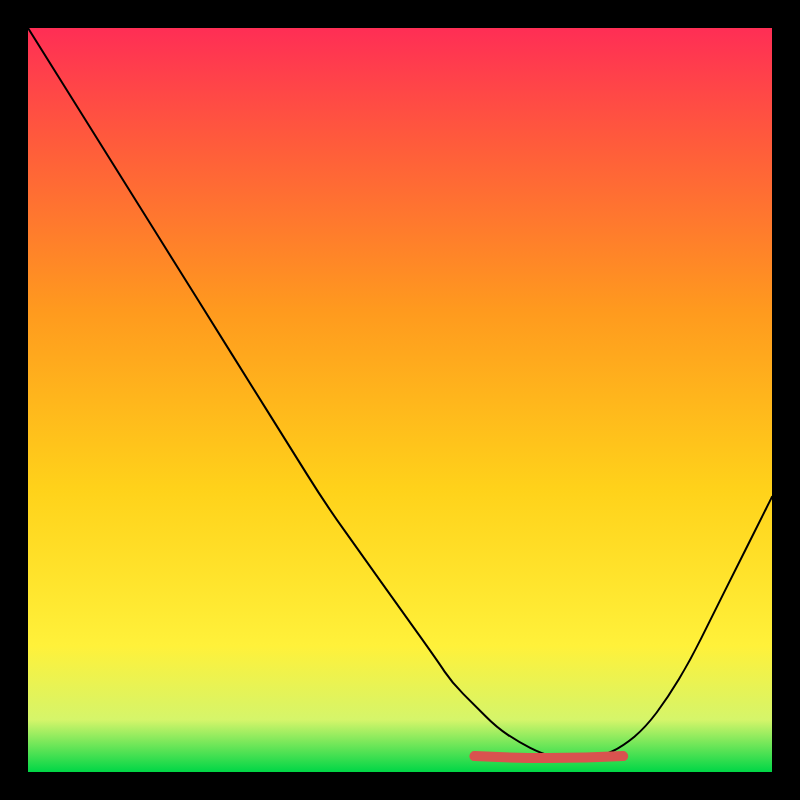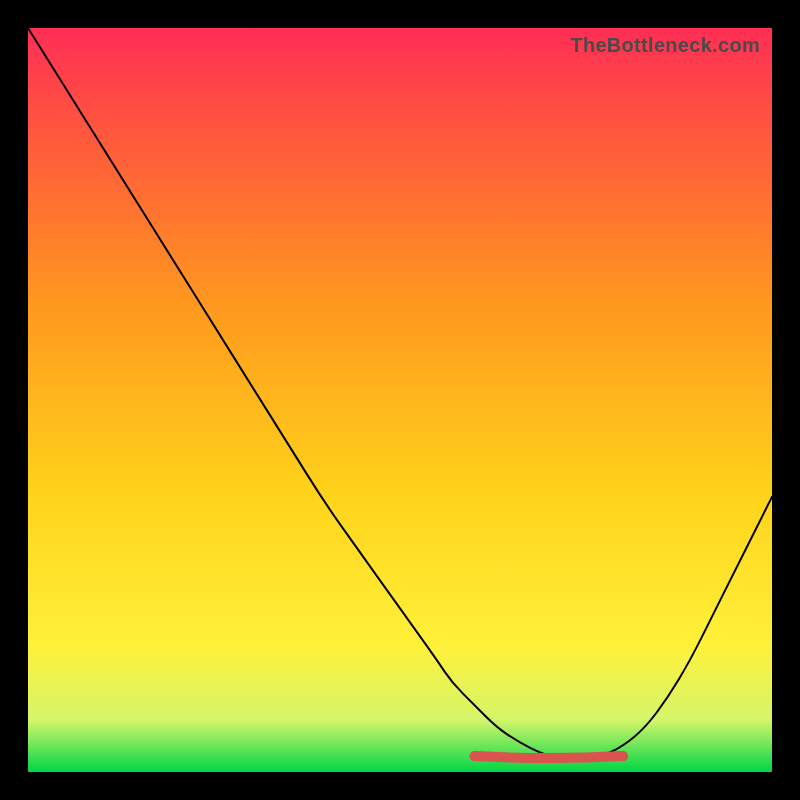--- a/index.html
+++ b/index.html
@@ -63,21 +63,20 @@
     stroke: #d9534f;
     stroke-width: 10;
     stroke-linecap: round;
   }
 </style>
 </head>
 <body>
 
 <div class="frame">
   <div class="plot-area" id="plot-area">
-    <div class="watermark">TheBottleneck.com</div>
     <svg class="curve" viewBox="0 0 744 744" preserveAspectRatio="none">
       <path id="main-path" class="main-path" d="M 0.0 0.0 Q 37.2 59.5 55.8 89.3 Q 74.4 119.0 93.0 148.8 Q 111.6 178.6 130.2 208.3 Q 148.8 238.1 167.4 267.8 Q 186.0 297.6 204.6 327.4 Q 223.2 357.1 241.8 386.9 Q 260.4 416.6 279.0 446.4 Q 297.6 476.2 316.2 502.2 Q 334.8 528.2 353.4 554.3 Q 372.0 580.3 390.6 606.4 Q 409.2 632.4 416.6 643.6 Q 424.1 654.7 435.2 665.9 Q 446.4 677.0 457.6 688.2 Q 468.7 699.4 479.9 706.8 Q 491.0 714.2 502.2 719.8 Q 513.4 725.4 520.8 727.3 Q 528.2 729.1 539.4 729.1 Q 550.6 729.1 561.7 729.1 Q 572.9 729.1 584.0 723.5 Q 595.2 718.0 606.4 708.7 Q 617.5 699.4 628.7 684.5 Q 639.8 669.6 651.0 651.0 Q 662.2 632.4 673.3 610.1 Q 684.5 587.8 695.6 565.4 Q 706.8 543.1 718.0 520.8 Q 729.1 498.5 736.6 483.6 T 744.0 468.7"></path>
       <path id="accent-path" class="accent-path" d="M 446.4 728.1
               Q 520.8 732.1
                 595.2 728.1"></path>
     </svg>
   </div>
 </div>
 
 </body></html>

